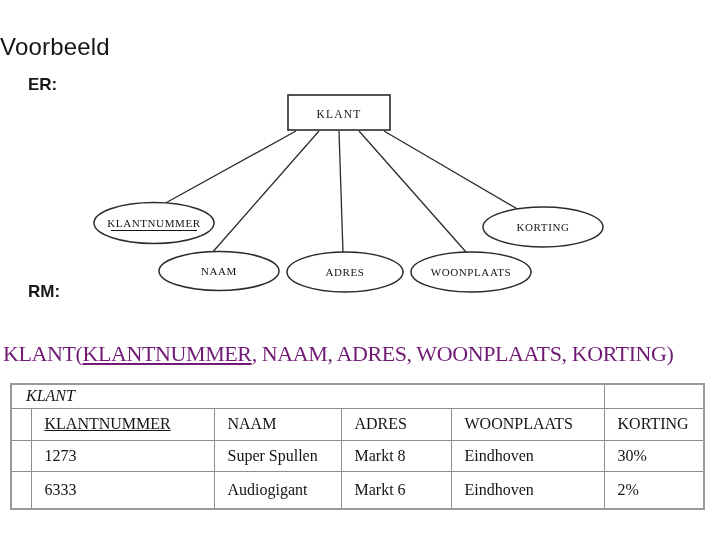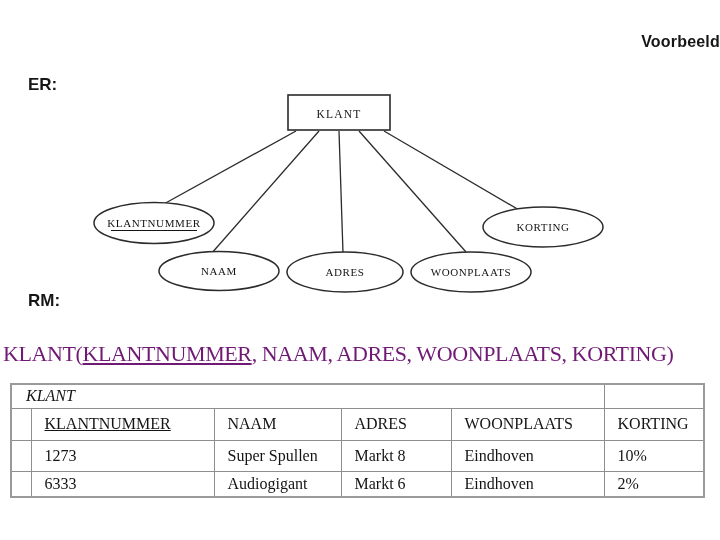--- a/index.html
+++ b/index.html
@@ -1,28 +1,28 @@
 <!DOCTYPE html>
 <html><head>
 <meta charset="utf-8">
 <style>
   html,body{margin:0;padding:0;background:#ffffff;}
   #slide{
     position:relative;width:720px;height:540px;background:#ffffff;overflow:hidden;
     font-family:"Liberation Sans",sans-serif;color:#111;
   }
   .title{
-    position:absolute;top:33px;left:0;right:0;text-align:right;
-    font-size:16px;font-weight:bold;color:#161616;letter-spacing:0.2px;
+    position:absolute;top:33px;left:0;right:0;text-align:left;
+    font-size:24px;font-weight:normal;color:#161616;letter-spacing:0.2px;
   }
   .section-label{
     position:absolute;left:28px;font-size:17px;font-weight:bold;color:#161616;
   }
   #er-label{top:75px;}
-  #rm-label{top:291px;}
+  #rm-label{top:282px;}
   #er-svg{position:absolute;top:0;left:0;}
   #er-svg text{
     font-family:"Liberation Serif",serif;fill:#141414;
   }
   .formula{
     position:absolute;left:3px;top:341px;white-space:nowrap;
     font-family:"Liberation Serif",serif;font-size:22px;letter-spacing:-0.4px;color:#701a75;
   }
   .formula .keyattr{text-decoration:underline;}
   .relation-table{
@@ -31,21 +31,21 @@
     font-family:"Liberation Serif",serif;font-size:16px;color:#141414;
     border:2px solid #9a9a9a;
   }
   .relation-table td{
     border:1px solid #8e8e8e;padding:0 0 0 13px;vertical-align:middle;
     overflow:hidden;white-space:nowrap;
   }
   .relation-table tr.caption-row{height:24px;}
   .relation-table tr.header-row{height:32px;}
   .relation-table tr.data-row-1{height:31px;padding-left:36px;}
-  .relation-table tr.data-row-2{height:26px;}
+  .relation-table tr.data-row-2{height:38px;}
   .relation-table td.caption-cell{font-style:italic;padding-left:14px;}
   .relation-table td.selector-cell{padding:0;}
   .relation-table td.key-col{text-decoration:underline;}
 </style>
 </head>
 <body>
 
 <div id="slide">
 
   <div class="title">Voorbeeld</div>
@@ -103,21 +103,21 @@
       <td>ADRES</td>
       <td>WOONPLAATS</td>
       <td>KORTING</td>
     </tr>
     <tr class="data-row-1">
       <td class="selector-cell"></td>
       <td>1273</td>
       <td>Super Spullen</td>
       <td>Markt 8</td>
       <td>Eindhoven</td>
-      <td>10%</td>
+      <td>30%</td>
     </tr>
     <tr class="data-row-2">
       <td class="selector-cell"></td>
       <td>6333</td>
       <td>Audiogigant</td>
       <td>Markt 6</td>
       <td>Eindhoven</td>
       <td>2%</td>
     </tr>
   </tbody>

